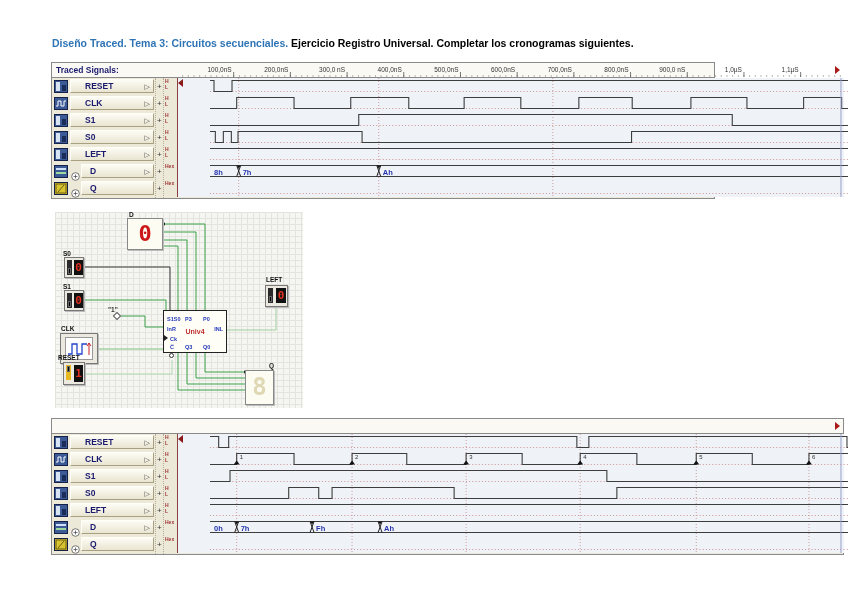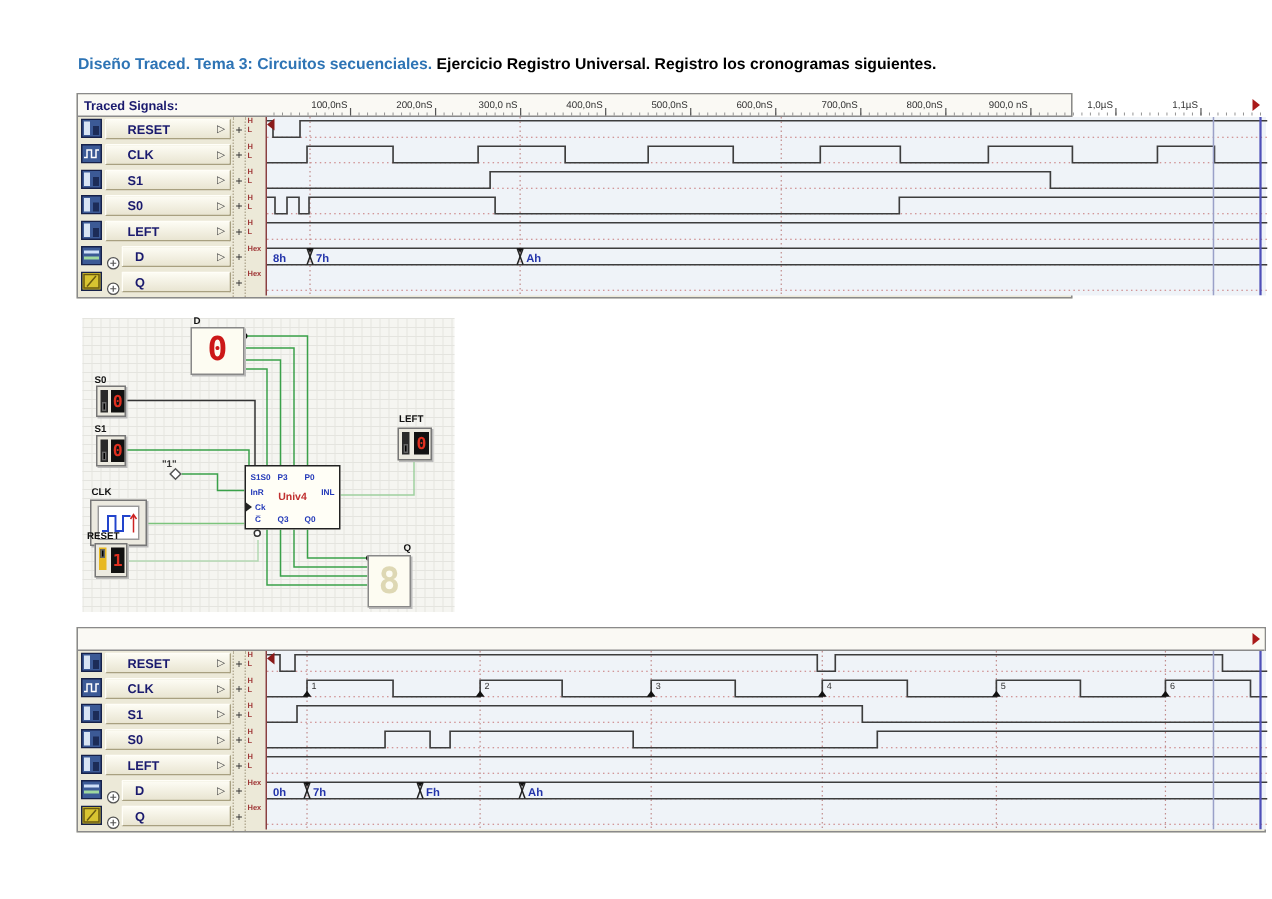--- a/index.html
+++ b/index.html
@@ -27,21 +27,21 @@
   .sig-name { position:absolute; left:14px; top:1px; font-size:8.5px; font-weight:bold; color:#1a1a6e; }
   .sig-arrow { position:absolute; right:3px; top:2px; font-size:7px; color:#444; line-height:9px; }
   .plus-col { position:absolute; left:105px; top:4px; font-size:8px; color:#333; }
   .lvl-col { position:absolute; left:113px; top:0px; font-size:5px; line-height:6px;
     color:#a03838; font-weight:bold; }
   .col-sep1 { position:absolute; left:103px; top:15px; bottom:0; width:0;
     border-left:1px dotted #b6ae96; }
   .col-sep2 { position:absolute; left:111px; top:15px; bottom:0; width:0;
     border-left:1px dotted #b6ae96; }
   .plot-wrap { position:absolute; left:125px; top:15px; width:667px; height:119px;
-    background:#eff3f8; border-left:1px solid #8a4040; }
+    background:#eff3f8; border-left:1px solid #8a4040;padding-left:32px; }
   .marker-right { position:absolute; width:0; height:0; top:3px;
     border-top:4px solid transparent; border-bottom:4px solid transparent; border-right:5px solid #8a1a1a; }
   .marker-left { position:absolute; width:0; height:0;
     border-top:4px solid transparent; border-bottom:4px solid transparent; border-left:5px solid #aa1a1a; }
 
   .schematic { position:absolute; left:55px; top:212px; width:248px; height:196px;
     background:#f5f5f1;
     background-image:linear-gradient(#e4e4df 1px, transparent 1px),
                      linear-gradient(90deg,#e4e4df 1px, transparent 1px);
     background-size:6px 6px; }
@@ -69,21 +69,21 @@
   .chip-bubble { position:absolute; left:114px; top:141px; width:5px; height:5px;
     border:1px solid #333; border-radius:50%; background:#fff; }
   .const-one { position:absolute; font-size:6.5px; font-weight:bold; color:#333; }
   .diamond { position:absolute; width:6px; height:6px; background:#fff; border:1px solid #555;
     transform:rotate(45deg); }
 </style>
 </head>
 <body>
 
 <div class="page-title">
-  <span class="t-blue">Diseño Traced. Tema 3: Circuitos secuenciales. </span><span class="t-black">Ejercicio Registro Universal.</span><span class="t-black">  Registro los cronogramas siguientes.</span>
+  <span class="t-blue">Diseño Traced. Tema 3: Circuitos secuenciales. </span><span class="t-black">Ejercicio Registro Universal.</span><span class="t-black">  Completar los cronogramas siguientes.</span>
 </div>
 
 <div id="chart1" class="chart" style="top:62px;">
     <div class="chart-head">
       <span class="chart-head-label">Traced Signals:</span>
       <svg class="ruler-svg" width="796" height="15">
         <line x1="130.6695" y1="12" x2="130.6695" y2="14" stroke="#888" stroke-width="0.6"></line>
         <line x1="136.339" y1="12" x2="136.339" y2="14" stroke="#888" stroke-width="0.6"></line>
         <line x1="142.0085" y1="12" x2="142.0085" y2="14" stroke="#888" stroke-width="0.6"></line>
         <line x1="147.678" y1="12" x2="147.678" y2="14" stroke="#888" stroke-width="0.6"></line>

